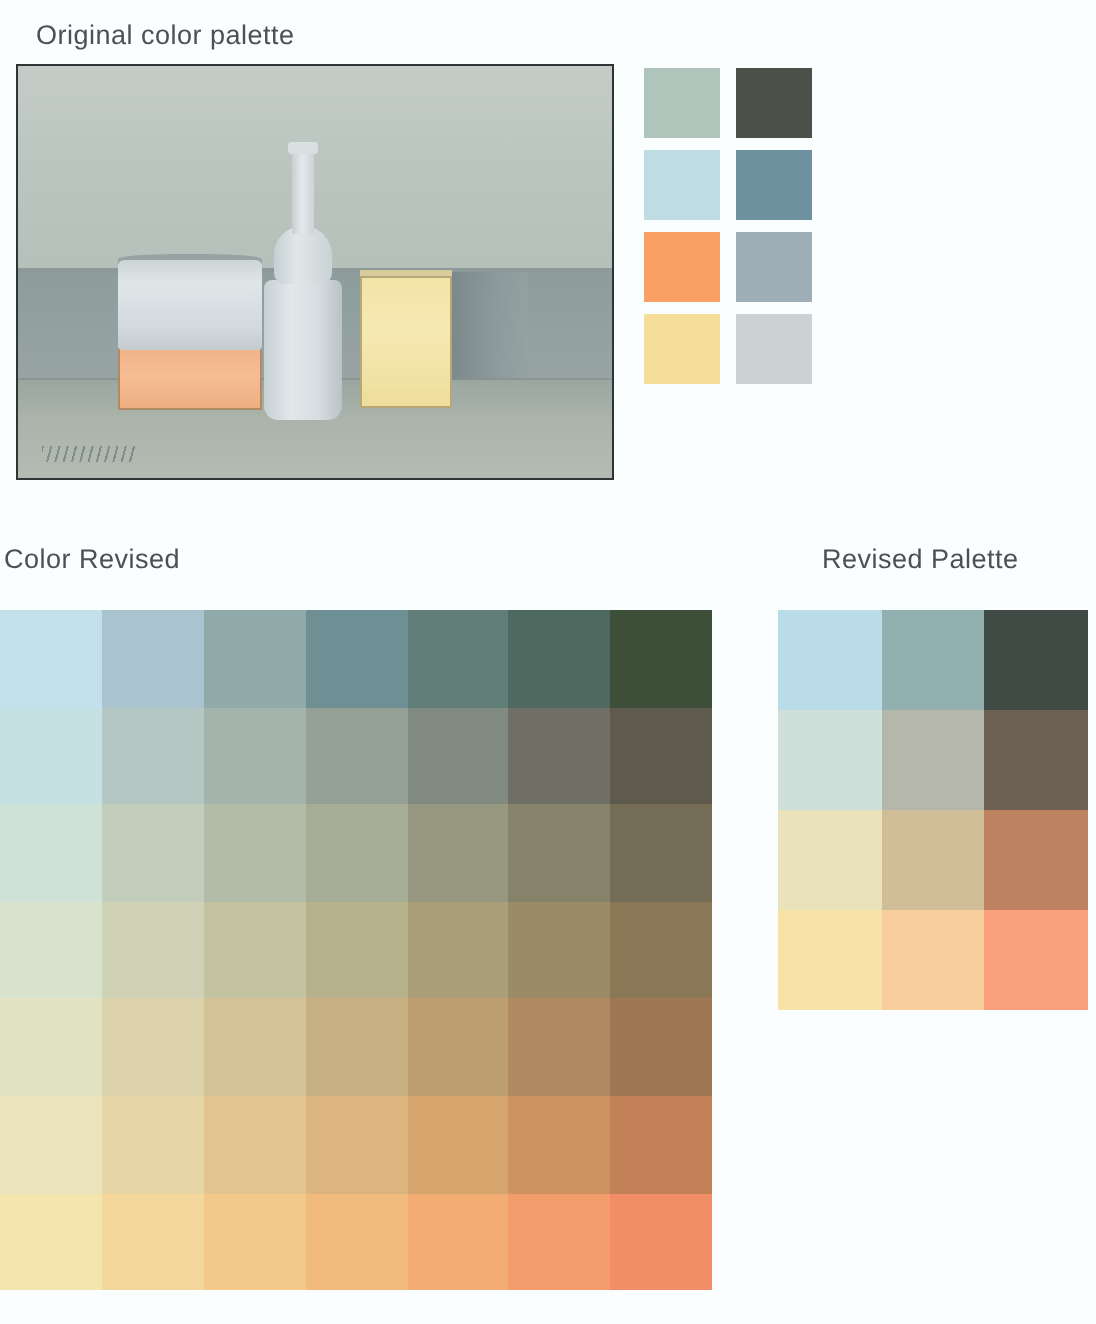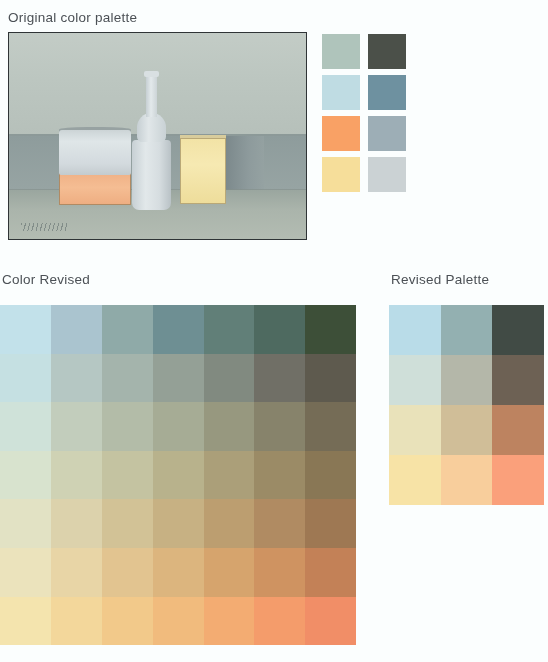--- a/index.html
+++ b/index.html
@@ -13,21 +13,21 @@
   .page { position: relative; width: 548px; height: 662px; }
 
   .section-label {
     position: absolute;
     font-size: 13.5px;
     color: #4b5055;
     letter-spacing: 0.25px;
     font-weight: 400;
     white-space: nowrap;
   }
-  #label-original { left: 8px;   top: 10px; }
+  #label-original { left: 18px;   top: 10px; }
   #label-matrix   { left: 2px;   top: 272px; }
   #label-revised  { left: 391px; top: 272px; }
 
   
   .painting-frame {
     position: absolute;
     left: 8px; top: 32px;
     width: 299px; height: 208px;
     border: 1px solid #2f3436;
     overflow: hidden;
@@ -229,21 +229,21 @@
       <div class="matrix-cell" style="background: rgb(195, 129, 87);"></div>
       <div class="matrix-cell" style="background: rgb(244, 228, 174);"></div>
       <div class="matrix-cell" style="background: rgb(243, 215, 155);"></div>
       <div class="matrix-cell" style="background: rgb(242, 201, 138);"></div>
       <div class="matrix-cell" style="background: rgb(241, 187, 125);"></div>
       <div class="matrix-cell" style="background: rgb(243, 172, 114);"></div>
       <div class="matrix-cell" style="background: rgb(244, 156, 107);"></div>
       <div class="matrix-cell" style="background: rgb(241, 142, 103);"></div>
     </div>
 
-  <div class="section-label" id="label-revised" style="color: rgb(75, 80, 85);">Revised Palette</div>
+  <div class="section-label" id="label-revised" style="color: rgb(75, 80, 85); margin-left: 20px;">Revised Palette</div>
 
   <div class="revised" id="revised">
       <div class="revised-cell" style="background: rgb(185, 220, 232);"></div>
       <div class="revised-cell" style="background: rgb(147, 176, 177);"></div>
       <div class="revised-cell" style="background: rgb(65, 75, 69);"></div>
       <div class="revised-cell" style="background: rgb(207, 223, 217);"></div>
       <div class="revised-cell" style="background: rgb(180, 183, 169);"></div>
       <div class="revised-cell" style="background: rgb(109, 97, 84);"></div>
       <div class="revised-cell" style="background: rgb(233, 226, 186);"></div>
       <div class="revised-cell" style="background: rgb(208, 190, 152);"></div>

